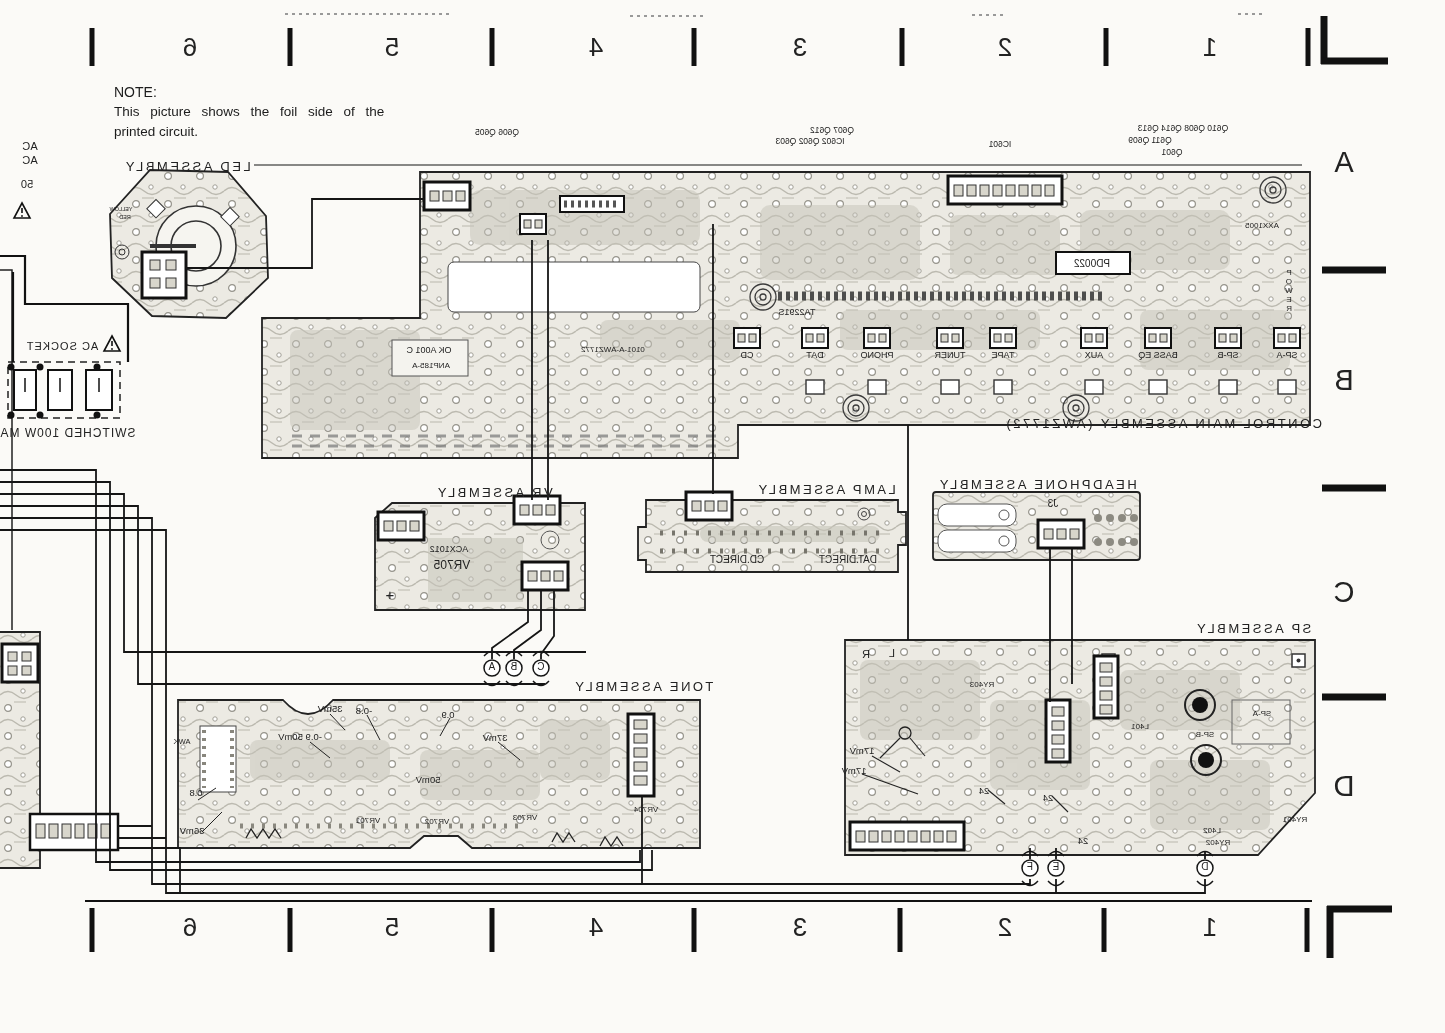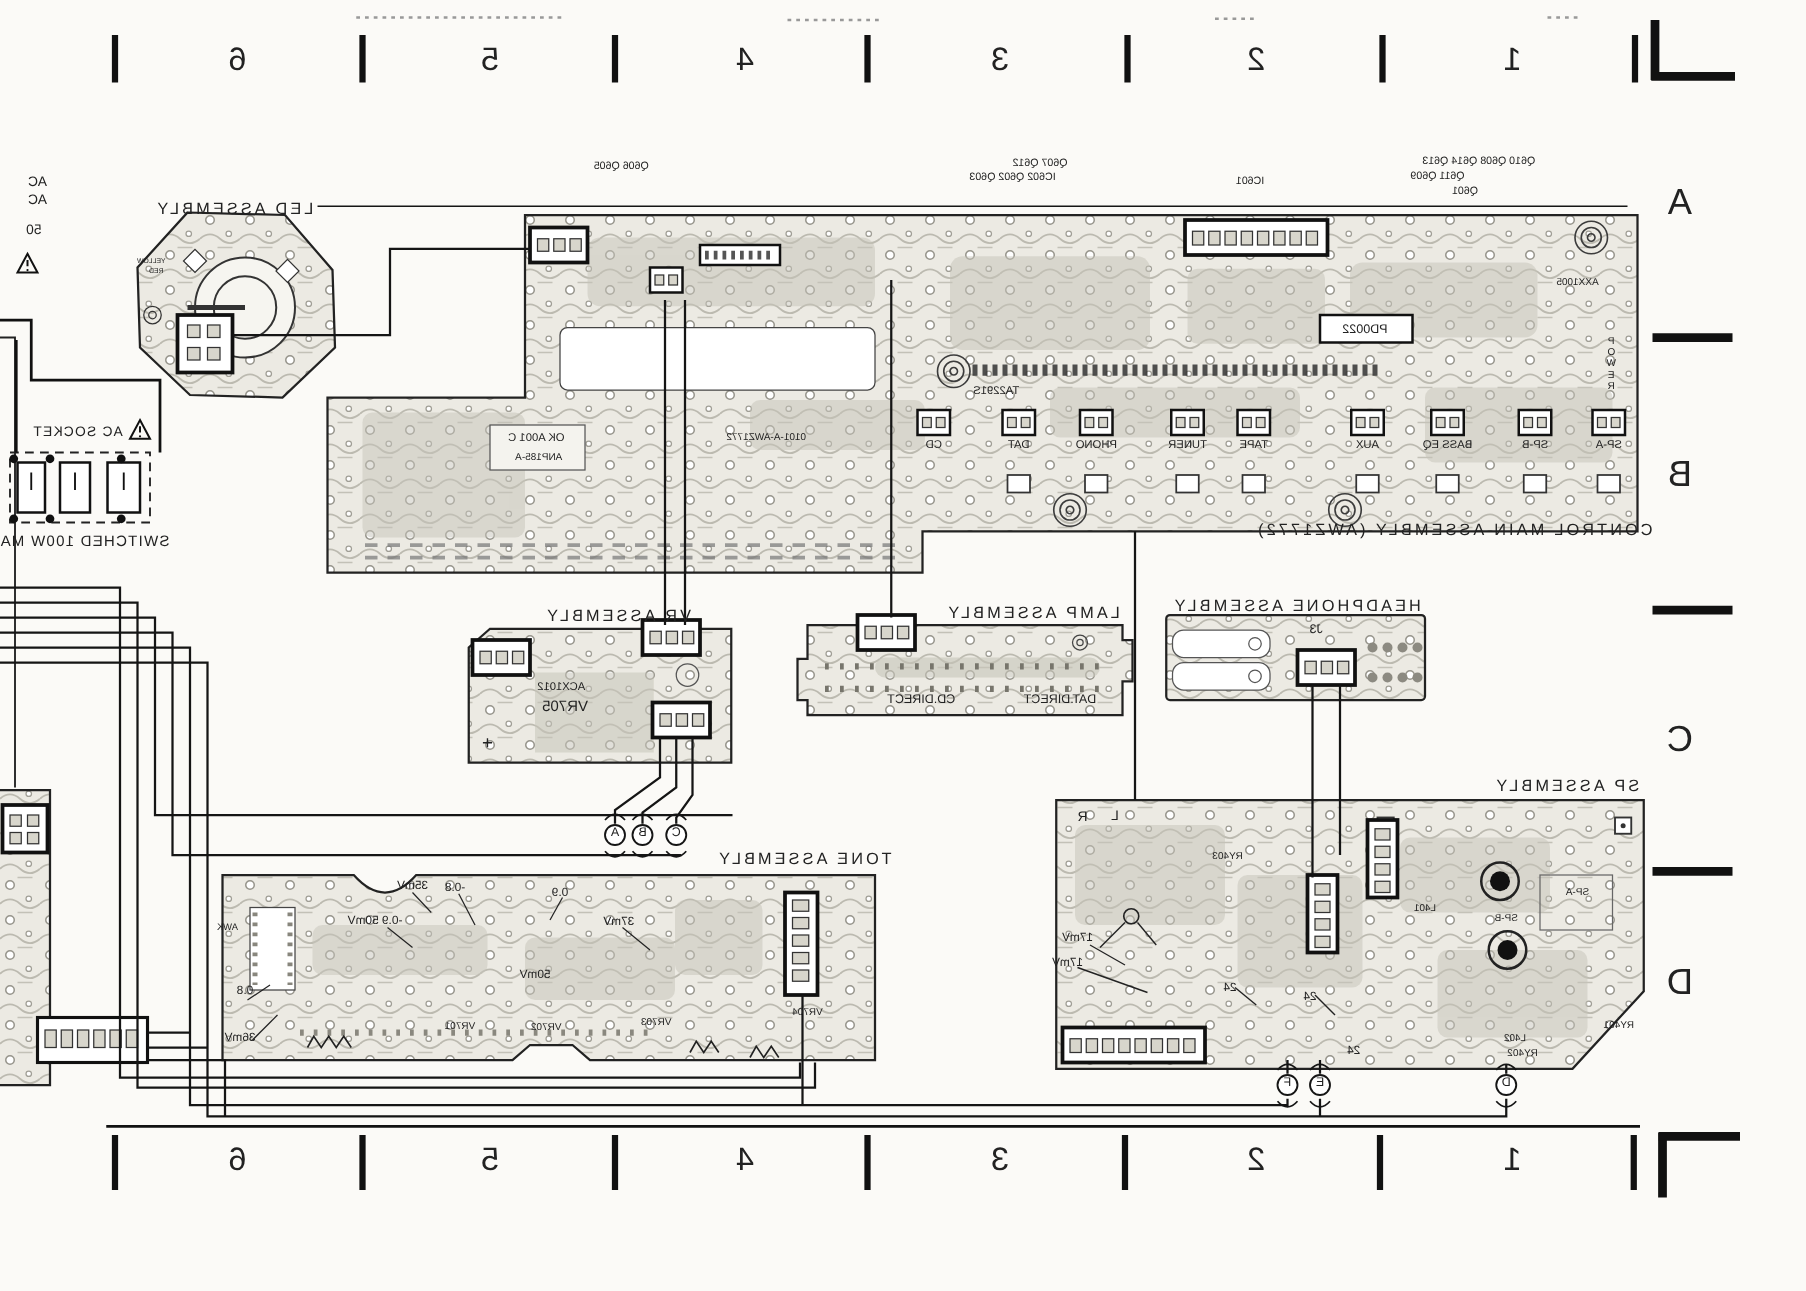--- a/index.html
+++ b/index.html
@@ -349,20 +349,25 @@
         <path d="M533,681 Q541,690 549,681"></path>
     <path d="M1022,856 Q1030,847 1038,856"></path>
         <path d="M1048,856 Q1056,847 1064,856"></path>
         <path d="M1197,856 Q1205,847 1213,856"></path>
     <path d="M1022,881 Q1030,890 1038,881"></path>
         <path d="M1048,881 Q1056,890 1064,881"></path>
         <path d="M1197,881 Q1205,890 1213,881"></path>
   </g>
 </svg>
 
+<div class="note">
+  <div class="h">NOTE:</div>
+  <div class="w">This picture shows the foil side of the</div>
+  <div>printed circuit.</div>
+</div>
 
 <div class="lbl num m" style="left:190px;top:32px">6</div>
 <div class="lbl num m" style="left:392px;top:32px">5</div>
 <div class="lbl num m" style="left:596px;top:32px">4</div>
 <div class="lbl num m" style="left:800px;top:32px">3</div>
 <div class="lbl num m" style="left:1005px;top:32px">2</div>
 <div class="lbl num m" style="left:1210px;top:32px">1</div>
 
 <div class="lbl num m" style="left:190px;top:912px">6</div>
 <div class="lbl num m" style="left:392px;top:912px">5</div>

